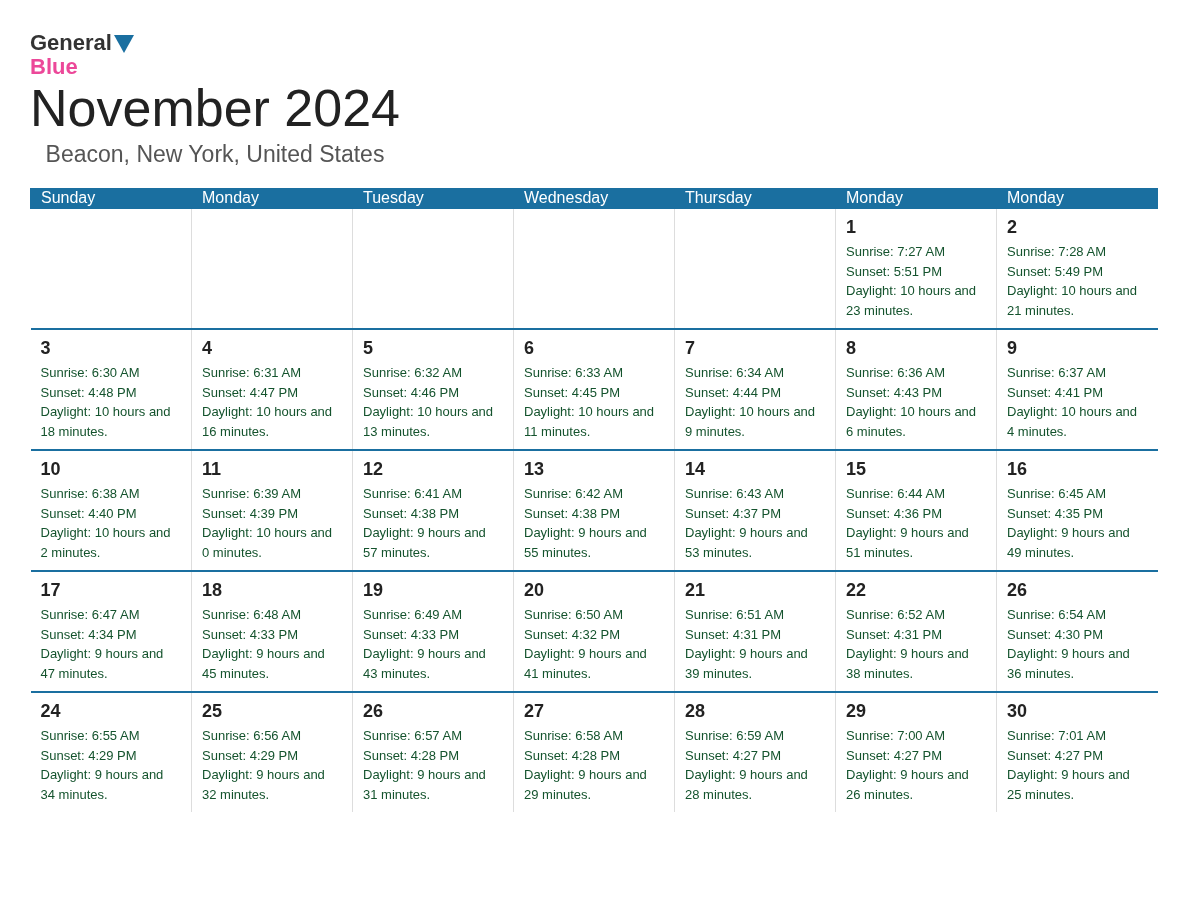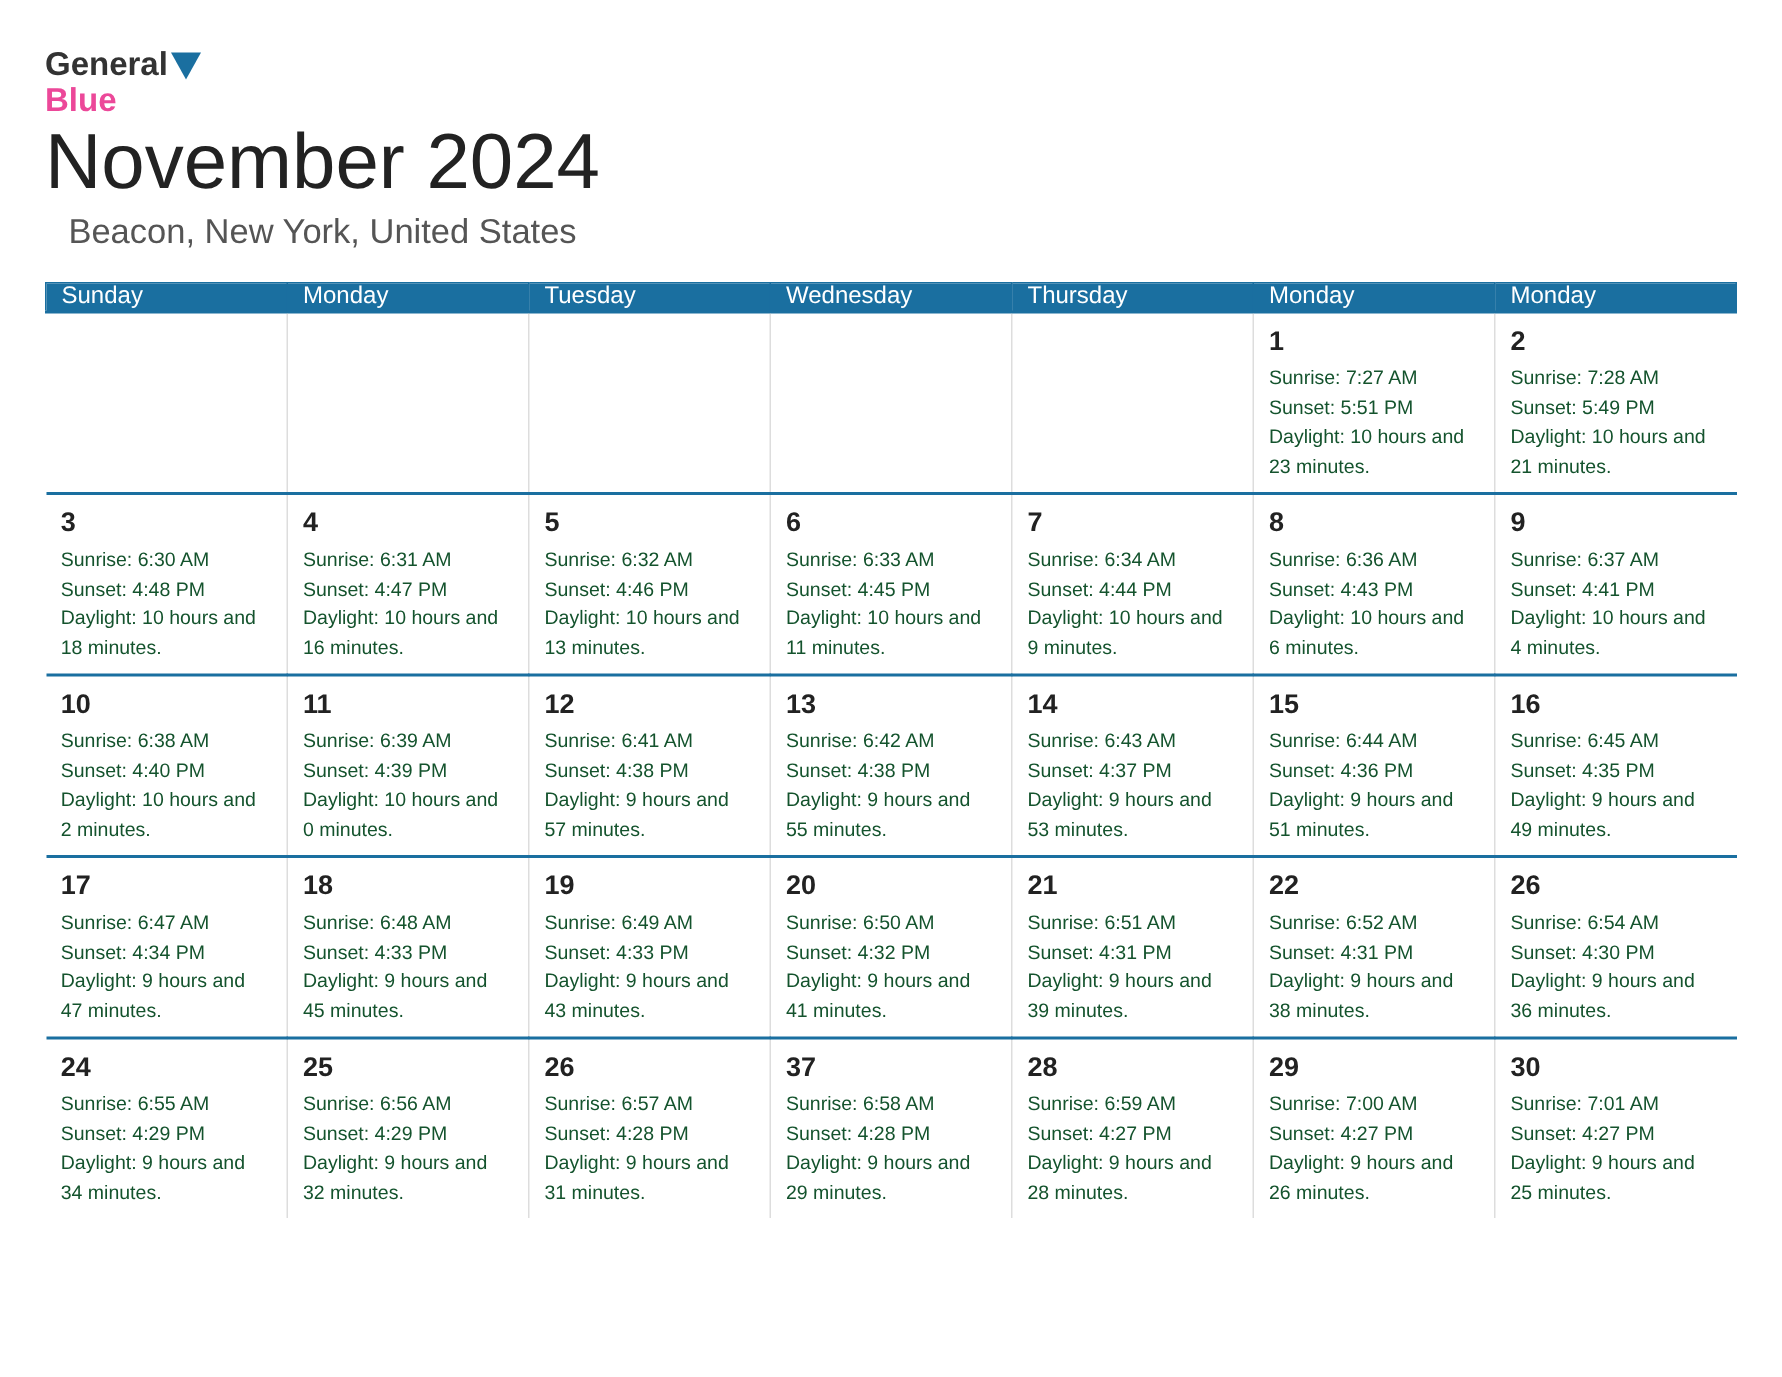--- a/index.html
+++ b/index.html
@@ -248,21 +248,21 @@
         </td>
         <td>
           <span class="day-number">25</span>
           <div class="day-info">Sunrise: 6:56 AM<br>Sunset: 4:29 PM<br>Daylight: 9 hours and 32 minutes.</div>
         </td>
         <td>
           <span class="day-number">26</span>
           <div class="day-info">Sunrise: 6:57 AM<br>Sunset: 4:28 PM<br>Daylight: 9 hours and 31 minutes.</div>
         </td>
         <td>
-          <span class="day-number">37</span>
+          <span class="day-number">27</span>
           <div class="day-info">Sunrise: 6:58 AM<br>Sunset: 4:28 PM<br>Daylight: 9 hours and 29 minutes.</div>
         </td>
         <td>
           <span class="day-number">28</span>
           <div class="day-info">Sunrise: 6:59 AM<br>Sunset: 4:27 PM<br>Daylight: 9 hours and 28 minutes.</div>
         </td>
         <td>
           <span class="day-number">29</span>
           <div class="day-info">Sunrise: 7:00 AM<br>Sunset: 4:27 PM<br>Daylight: 9 hours and 26 minutes.</div>
         </td>

